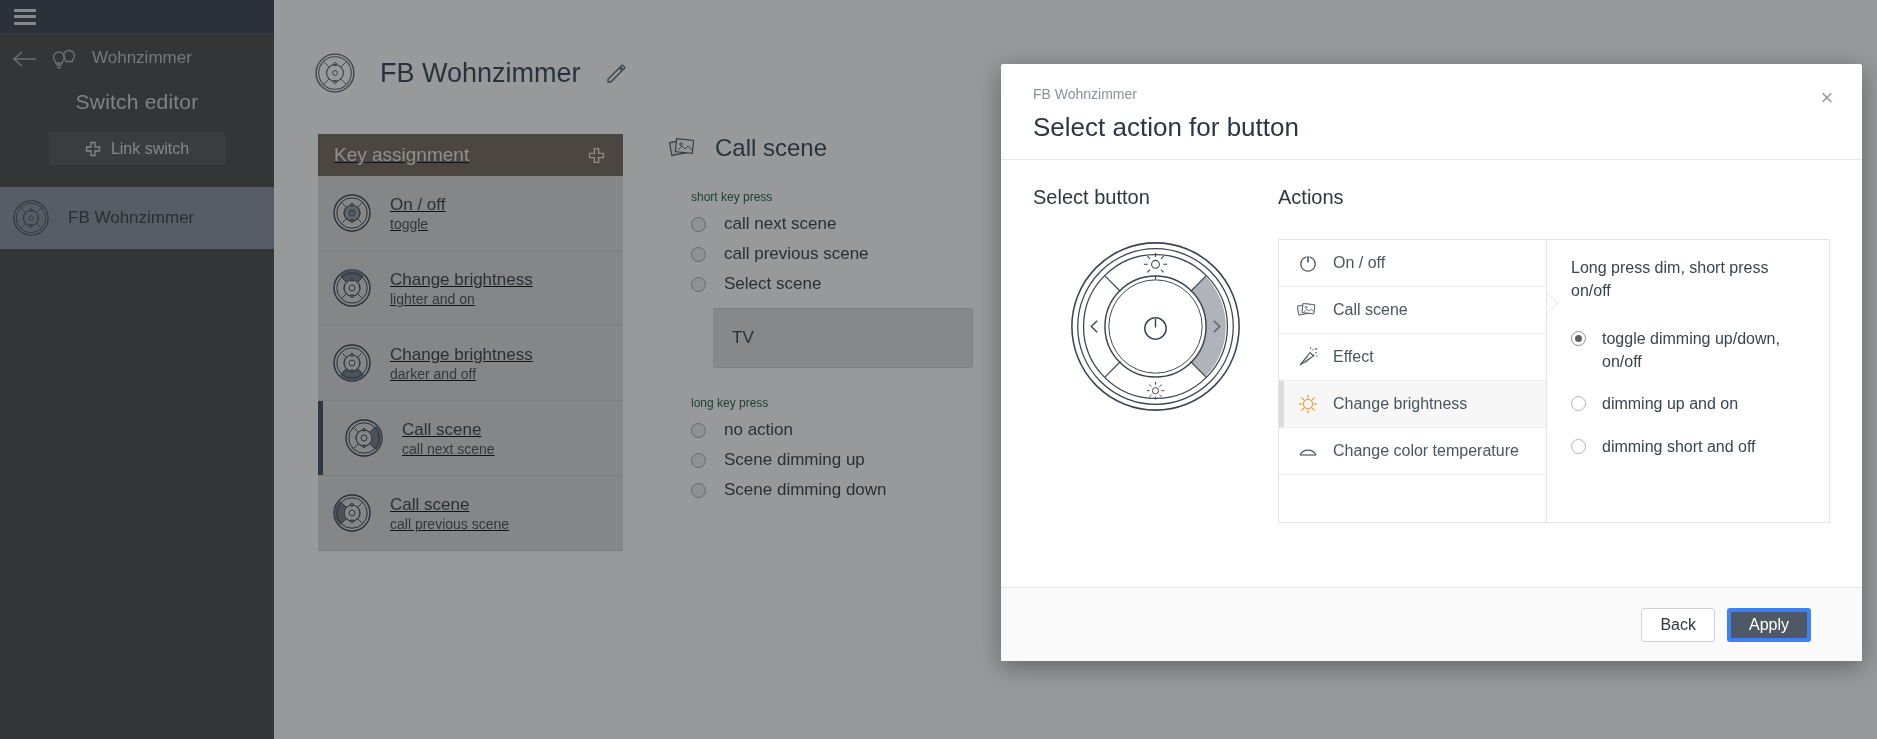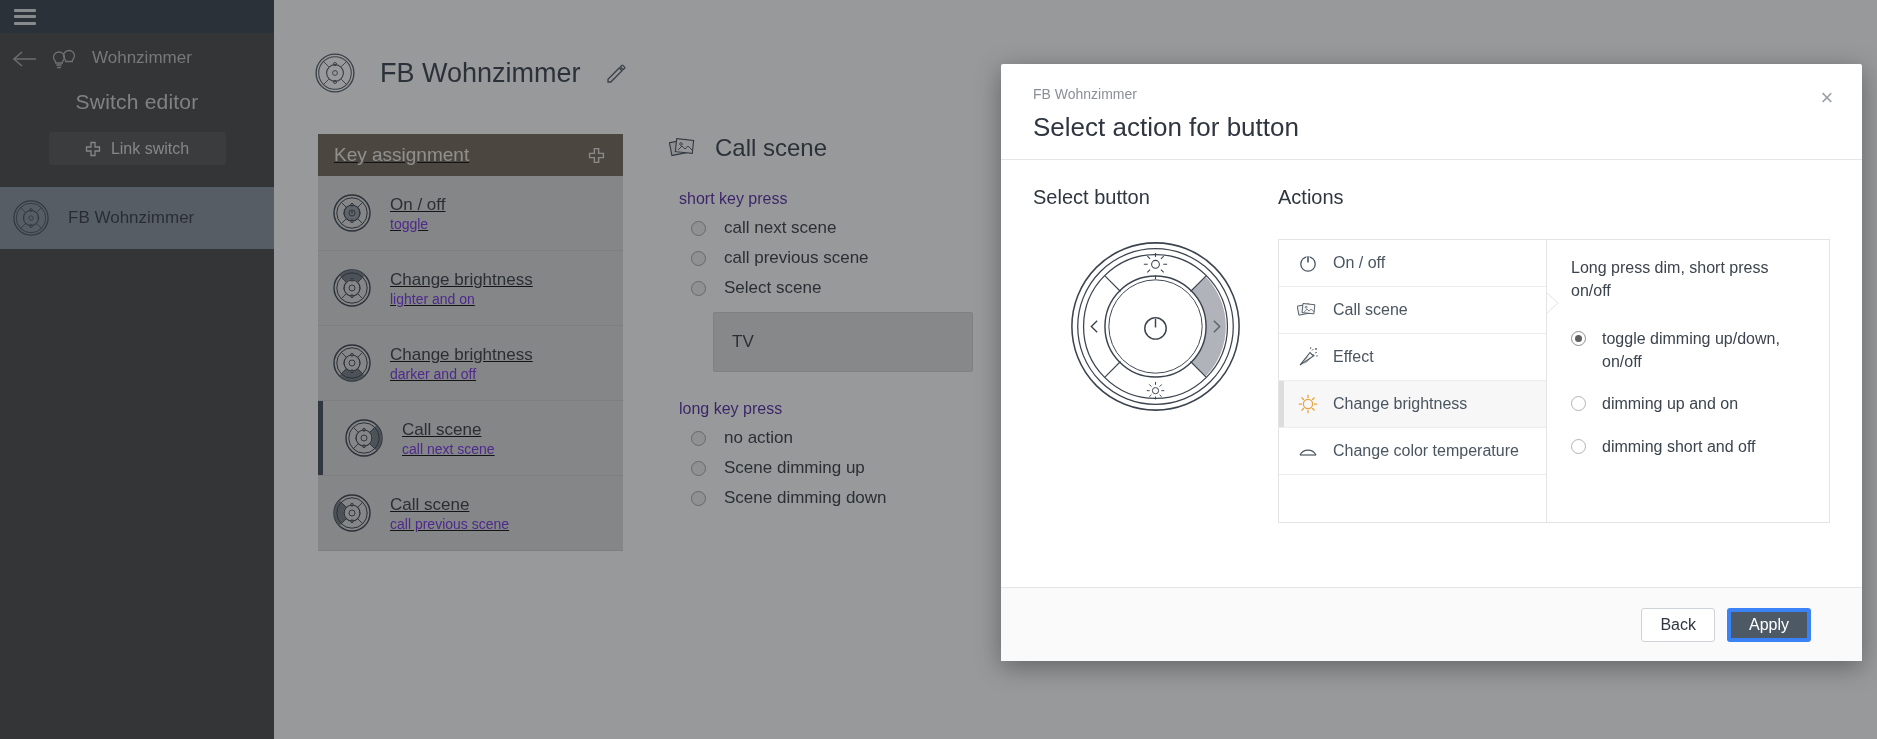--- a/index.html
+++ b/index.html
@@ -62,26 +62,26 @@
   .kitem {
     height: 75px; display: flex; align-items: center; gap: 18px;
     padding-left: 14px; border-bottom: 1px solid #c2c2c2; cursor: pointer;
     position: relative;
   }
   .kitem.sel { padding-left: 26px; }
   .kitem.sel::before {
     content:""; position: absolute; left: 0; top: 0; bottom: 0; width: 5px; background: #39414b;
   }
   .kitem .kname { font-size: 17px; color: #2d3238; line-height: 1.25; }
-  .kitem .ksub { font-size: 14px; color: #6d28d9; }
+  .kitem .ksub { font-size: 14px; color: #404040; }
 
   .detail { padding-left: 46px; }
   .detail-head { display: flex; align-items: center; gap: 16px; }
   .detail-title { font-size: 24px; color: #2f3640; }
-  .sec-label { font-size: 16px; color: #4c1d95; margin: 28px 0 10px 10px; }
+  .sec-label { font-size: 12px; color: #14532d; margin: 28px 0 10px 22px; }
   .radio-row { display: flex; align-items: center; gap: 18px; margin: 0 0 10px 22px; }
   .radio { width: 15px; height: 15px; border: 1.6px solid #9a9a9a; border-radius: 50%; background: #e3e3e3; flex:0 0 15px; }
   .radio-lbl { font-size: 17px; color: #2d3238; }
   .scenebox {
     margin: 14px 0 0 44px; width: 260px; background: #d4d4d4; border: 1px solid #c6c6c6;
     border-radius: 2px; padding: 10px 0;
   }
   .scenebox div { padding: 9px 18px; font-size: 17px; color: #2d3238; cursor: pointer; }
 
   

